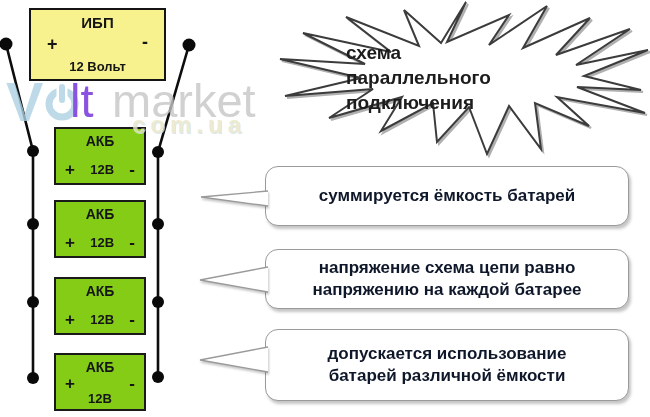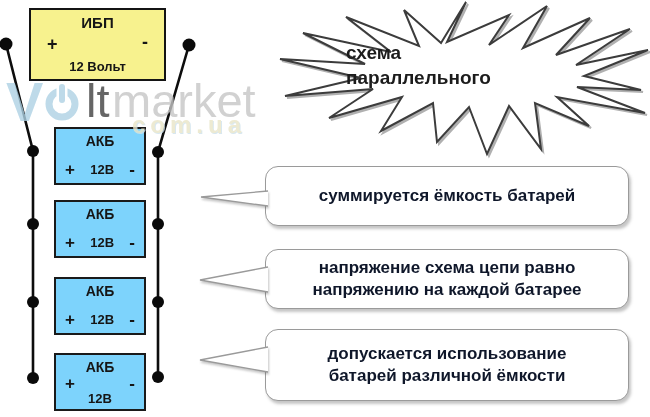--- a/index.html
+++ b/index.html
@@ -16,21 +16,21 @@
     background:#f7f28e;border:2px solid #141414;box-sizing:border-box;
   }
   .ups-title{position:absolute;top:4px;left:0;right:0;text-align:center;font-weight:700;font-size:15px;}
   .ups-plus{position:absolute;left:16px;top:24px;font-weight:700;font-size:18px;}
   .ups-minus{position:absolute;right:16px;top:22px;font-weight:700;font-size:18px;}
   .ups-voltage{position:absolute;bottom:5px;left:0;right:0;text-align:center;font-weight:700;font-size:13px;}
 
   
   .bat{
     position:absolute;left:54px;width:92px;height:58px;
-    background:#7dd3fc;border:2px solid #1a1a1a;box-sizing:border-box;
+    background:#84cc16;border:2px solid #1a1a1a;box-sizing:border-box;
   }
   .bat1{top:127px;} .bat2{top:200px;} .bat3{top:277px;} .bat4{top:353px;}
   .bat-title{position:absolute;top:4px;left:0;right:0;text-align:center;font-weight:700;font-size:14px;}
   .bat-row{
     position:absolute;bottom:6px;left:9px;right:9px;display:flex;
     justify-content:space-between;align-items:center;font-weight:700;font-size:14px;
   }
   .bat-row .sign{font-size:17px;line-height:14px;}
   .bat-row .volt{font-size:13px;}
   
@@ -53,21 +53,21 @@
     box-sizing:border-box;padding:4px 8px;
   }
   .callout1{top:166px;height:60px;}
   .callout2{top:249px;height:60px;}
   .callout3{top:329px;height:72px;}
 
   
   .watermark{position:absolute;left:0;top:76px;width:320px;height:70px;opacity:0.8;}
   .wm-v{position:absolute;left:6px;top:2px;font-size:56px;font-weight:700;color:#aed2e4;line-height:48px;}
   .wm-power{position:absolute;left:44px;top:7px;}
-  .wm-lt{position:absolute;left:86px;top:3px;font-size:47px;font-weight:400;color:#404040;line-height:44px;}
+  .wm-lt{position:absolute;left:70px;top:3px;font-size:47px;font-weight:400;color:#6d28d9;line-height:44px;}
   .wm-market{position:absolute;left:112px;top:3px;font-size:47px;font-weight:400;color:#c6c6c6;line-height:44px;}
   .wm-domain{
     position:absolute;left:132px;top:34px;font-size:24px;font-weight:700;color:#e9e5c7;
     letter-spacing:5px;text-shadow:1px 1px 0 #cfe2ec;line-height:30px;
   }
 
   .star-poly{filter:drop-shadow(2px 2px 0px #b0b0b0);}
   .tail{filter:drop-shadow(1px 2px 1px rgba(90,90,90,0.35));}
 </style>
 </head>
@@ -136,20 +136,21 @@
     <div class="bat-row">
       <span class="sign">+</span>
       <span class="sign">-</span>
     </div>
     <div class="bat-voltage">12В</div>
   </div>
 
   <div class="burst-text">
     <div>схема</div>
     <div>параллельного</div>
+    <div>подключения</div>
   </div>
 
   <div class="callout callout1">
     <div>суммируется ёмкость батарей</div>
   </div>
   <div class="callout callout2">
     <div>напряжение схема цепи равно</div>
     <div>напряжению на каждой батарее</div>
   </div>
   <div class="callout callout3">

